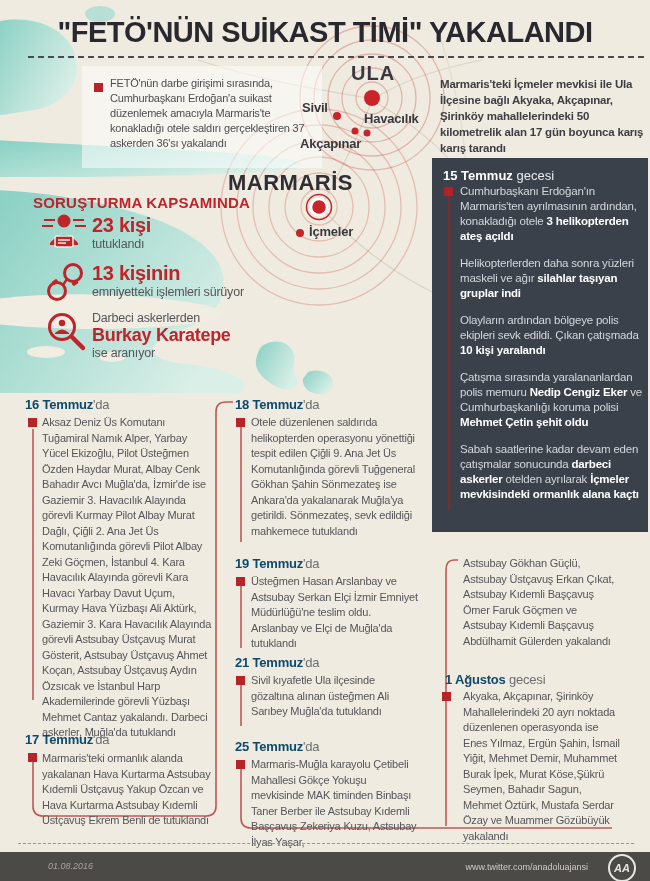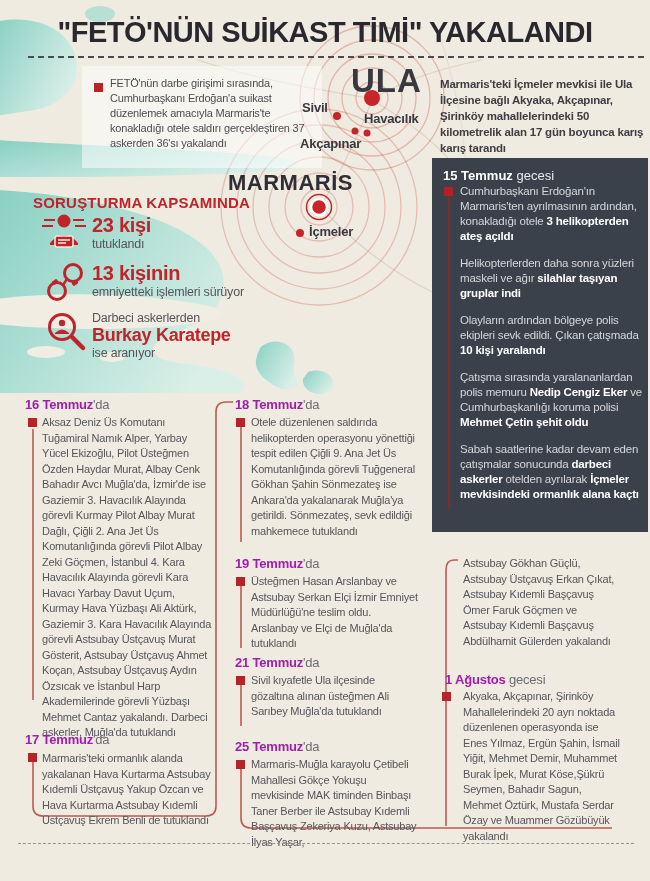--- a/index.html
+++ b/index.html
@@ -17,21 +17,21 @@
   
   .intro-box{left:82px;top:66px;width:240px;height:102px;background:rgba(255,255,255,.52);z-index:2;}
   .sq{position:absolute;width:9px;height:9px;background:#b6242a;}
   .intro-text{left:110px;top:76px;width:206px;font-size:11px;line-height:15px;color:#4d4c50;
               letter-spacing:-0.2px;z-index:3;}
   .note{left:440px;top:76px;width:206px;font-size:11.5px;font-weight:bold;line-height:16px;
         color:#3e3d43;letter-spacing:-0.2px;z-index:3;}
 
   
   .maplab{position:absolute;font-weight:bold;color:#39383f;z-index:2;letter-spacing:-0.2px;}
-  .lab-big{font-size:33px;letter-spacing:1px;}
+  .lab-big{font-size:20px;letter-spacing:1px;}
   .lab-city{font-size:22px;letter-spacing:0.5px;color:#2f2e34;}
   .lab-town{font-size:13px;}
 
   
   .stats-head{left:33px;top:194px;font-size:15px;font-weight:bold;color:#c0242b;
               letter-spacing:0.2px;z-index:3;}
   .stat-val{position:absolute;font-size:20px;font-weight:bold;color:#c0242b;z-index:3;letter-spacing:-0.3px;}
   .stat-desc{position:absolute;font-size:12.5px;color:#55545a;z-index:3;letter-spacing:-0.2px;}
   .stat-icon{position:absolute;z-index:3;}
 
@@ -40,21 +40,21 @@
   .panel-head{position:absolute;left:11px;top:10px;font-size:13px;color:#e9ebef;}
   .panel-head b{color:#ffffff;}
   .panel-rail{position:absolute;left:16px;top:38px;width:2px;height:314px;background:#7d2c2c;}
   .panel-body{position:absolute;left:28px;top:26px;width:182px;font-size:11.5px;line-height:15px;
               color:#d4d7dc;letter-spacing:-0.2px;}
   .panel-body p{margin:0 0 12px 0;}
   .panel-body b{color:#ffffff;}
 
   
   .t-head{position:absolute;font-size:13px;color:#6d6c72;z-index:3;letter-spacing:-0.2px;}
-  .t-head b{color:#a21caf;}
+  .t-head b{color:#0c4a6e;}
   .t-body{position:absolute;font-size:11px;line-height:15.5px;color:#56555b;z-index:3;letter-spacing:-0.2px;}
 
   
   .footer{left:0;top:852px;width:650px;height:29px;background:#4c4a47;z-index:4;}
   .f-date{position:absolute;left:48px;top:9px;font-size:9px;font-style:italic;color:#a8a5a0;}
   .f-handle{position:absolute;right:62px;top:10px;font-size:9px;color:#cfccc6;}
   .f-logo{position:absolute;right:14px;top:2px;width:24px;height:24px;border:2px solid #e8e6e2;
           border-radius:50%;color:#e8e6e2;font-size:11px;font-weight:bold;font-style:italic;
           text-align:center;line-height:24px;}
   .lines{z-index:1;left:0;top:0;}
@@ -235,14 +235,19 @@
   <div class="t-body" style="left:463px;top:556px;width:156px;">Astsubay Gökhan Güçlü, Astsubay Üstçavuş Erkan Çıkat, Astsubay Kıdemli Başçavuş Ömer Faruk Göçmen ve Astsubay Kıdemli Başçavuş Abdülhamit Gülerden yakalandı</div>
 
   <div class="t-head" style="left:445px;top:672px;">
     <b>1 Ağustos</b><span> gecesi</span>
   </div>
   <div class="sq" style="left:442px;top:692px;z-index:3;"></div>
   <div class="t-body" style="left:463px;top:689px;width:158px;">Akyaka, Akçapınar, Şirinköy Mahallelerindeki 20 ayrı noktada düzenlenen operasyonda ise Enes Yılmaz, Ergün Şahin, İsmail Yiğit, Mehmet Demir, Muhammet Burak İpek, Murat Köse,Şükrü Seymen, Bahadır Sagun, Mehmet Öztürk, Mustafa Serdar Özay ve Muammer Gözübüyük yakalandı</div>
 
   <div class="abs dash-bottom"></div>
 
+  <div class="abs footer">
+    <div class="f-date">01.08.2016</div>
+    <div class="f-handle">www.twitter.com/anadoluajansi</div>
+    <div class="f-logo">AA</div>
+  </div>
 
 </div>
 
 </body></html>

